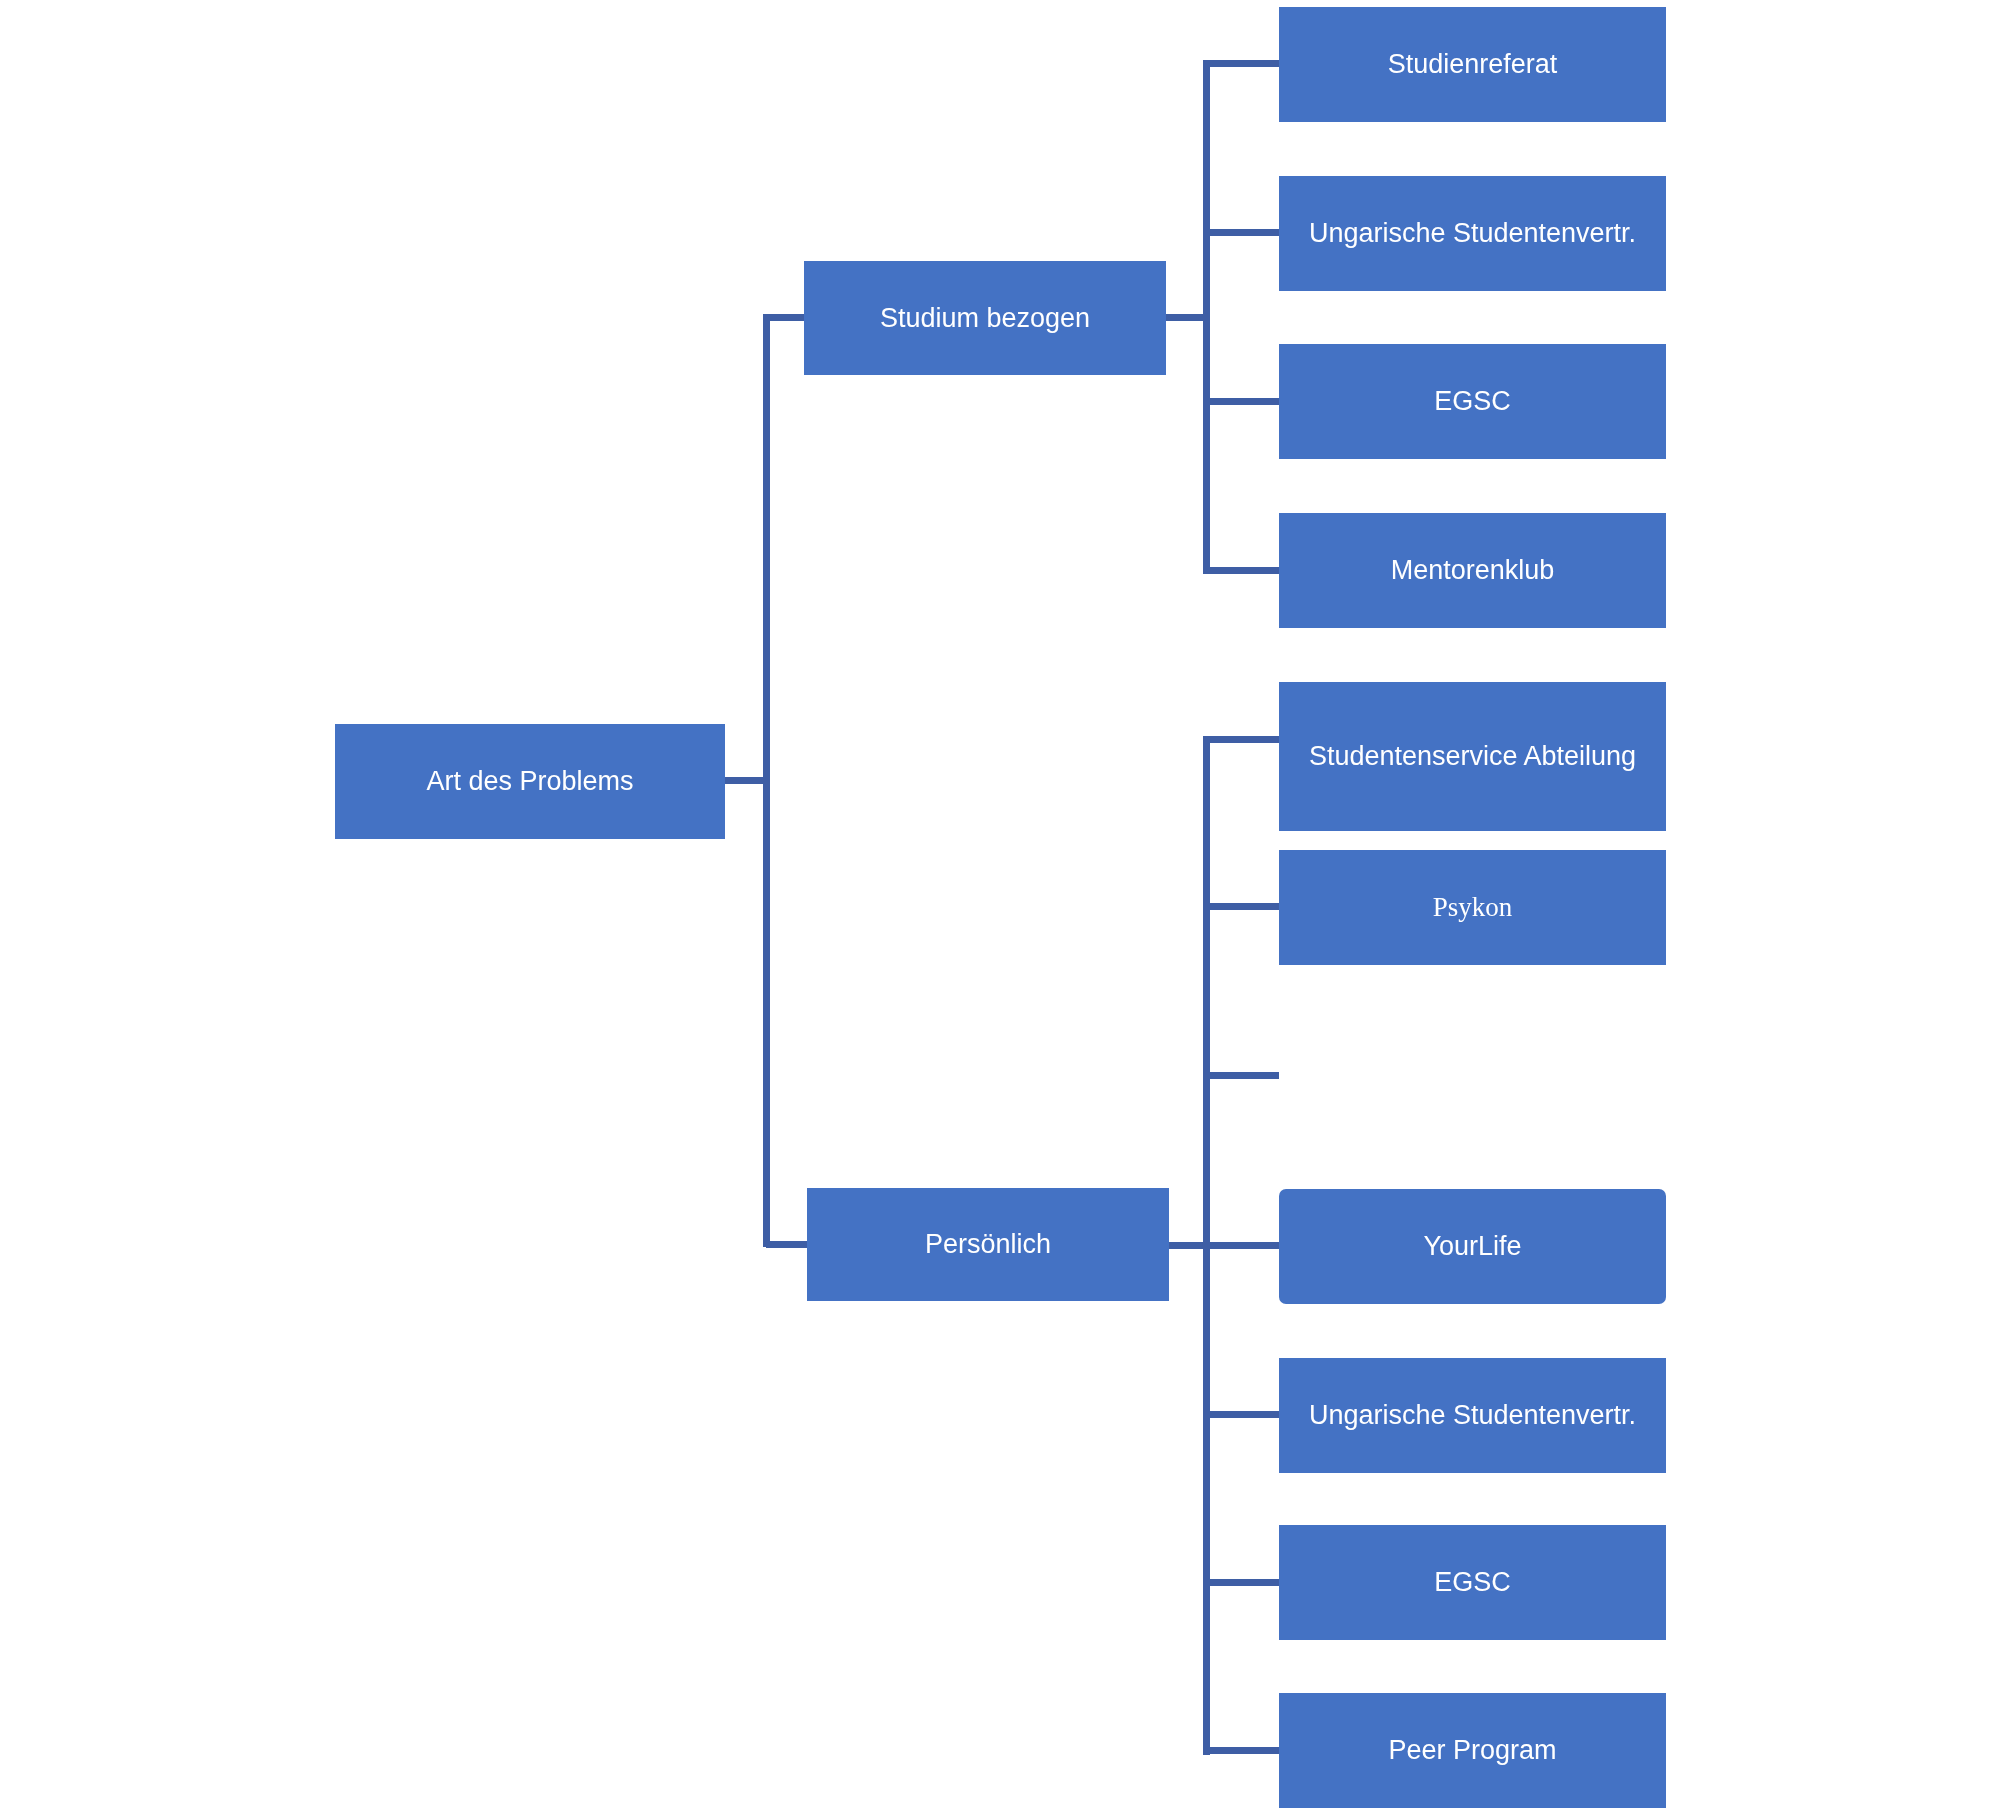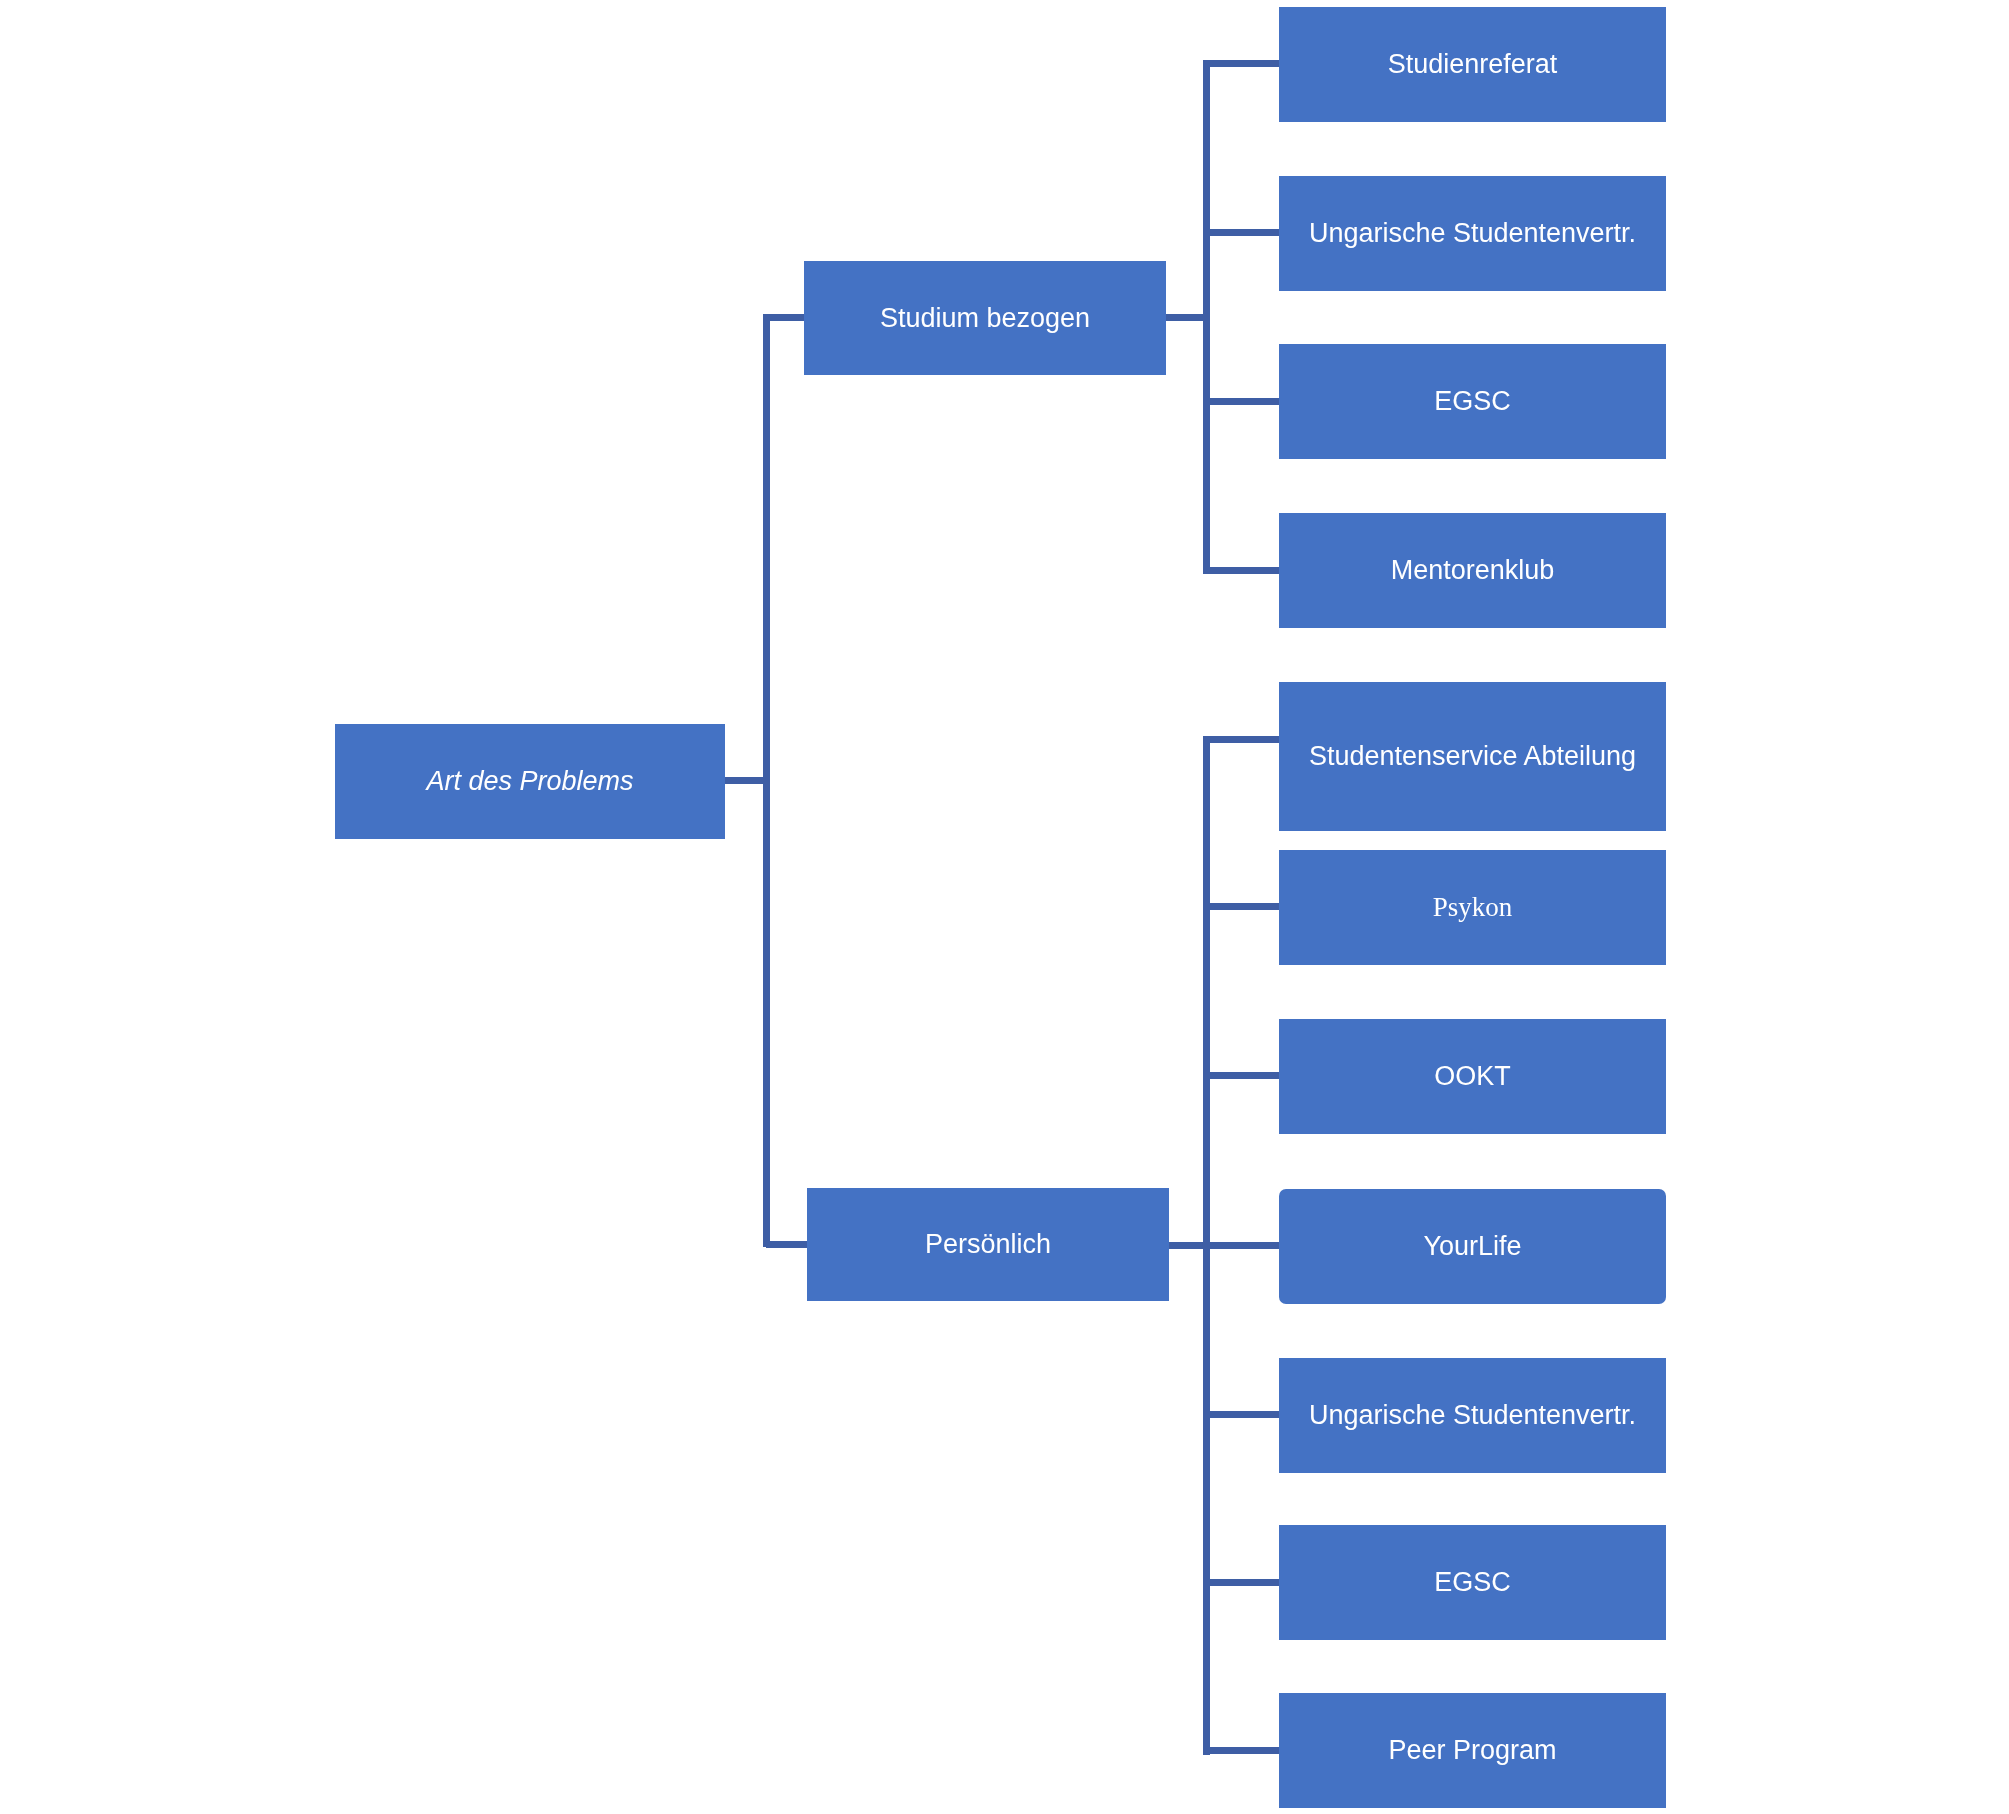--- a/index.html
+++ b/index.html
@@ -28,21 +28,21 @@
     font-size:27px;
     line-height:1.22;
     box-sizing:border-box;
     padding:0 13.6px;
   }
   .connector{
     position:absolute;
     background:var(--line);
   }
   
-  .n-root       {left:335px;  top:724px;  width:390px; height:115px;font-style:italic;}
+  .n-root       {left:335px;  top:724px;  width:390px; height:115px;}
   .n-branch-0   {left:804px;  top:261px;  width:362px; height:114px;}
   .n-branch-1   {left:807px;  top:1188px; width:362px; height:113px;}
   
   .n-t0{left:1279px; top:6.8px;    width:387px; height:115px;}
   .n-t1{left:1279px; top:176px;  width:387px; height:115px;}
   .n-t2{left:1279px; top:344px;  width:387px; height:115px;}
   .n-t3{left:1279px; top:513px;  width:387px; height:115px;}
   
   .n-p0{left:1279px; top:682px;  width:387px; height:149px;}
   .n-p1{left:1279px; top:850px;  width:387px; height:115px;font-family:Liberation Serif, serif;}
@@ -120,23 +120,20 @@
   <div class="node n-t3">
     <span>Mentorenklub</span>
   </div>
 
   <div class="node n-p0">
     <span>Studentenservice Abteilung</span>
   </div>
   <div class="node n-p1">
     <span>Psykon</span>
   </div>
-  <div class="node n-p2">
-    <span>OOKT</span>
-  </div>
   <div class="node n-p3">
     <span>YourLife</span>
   </div>
   <div class="node n-p4">
     <span>Ungarische Studentenvertr.</span>
   </div>
   <div class="node n-p5">
     <span>EGSC</span>
   </div>
   <div class="node n-p6">

